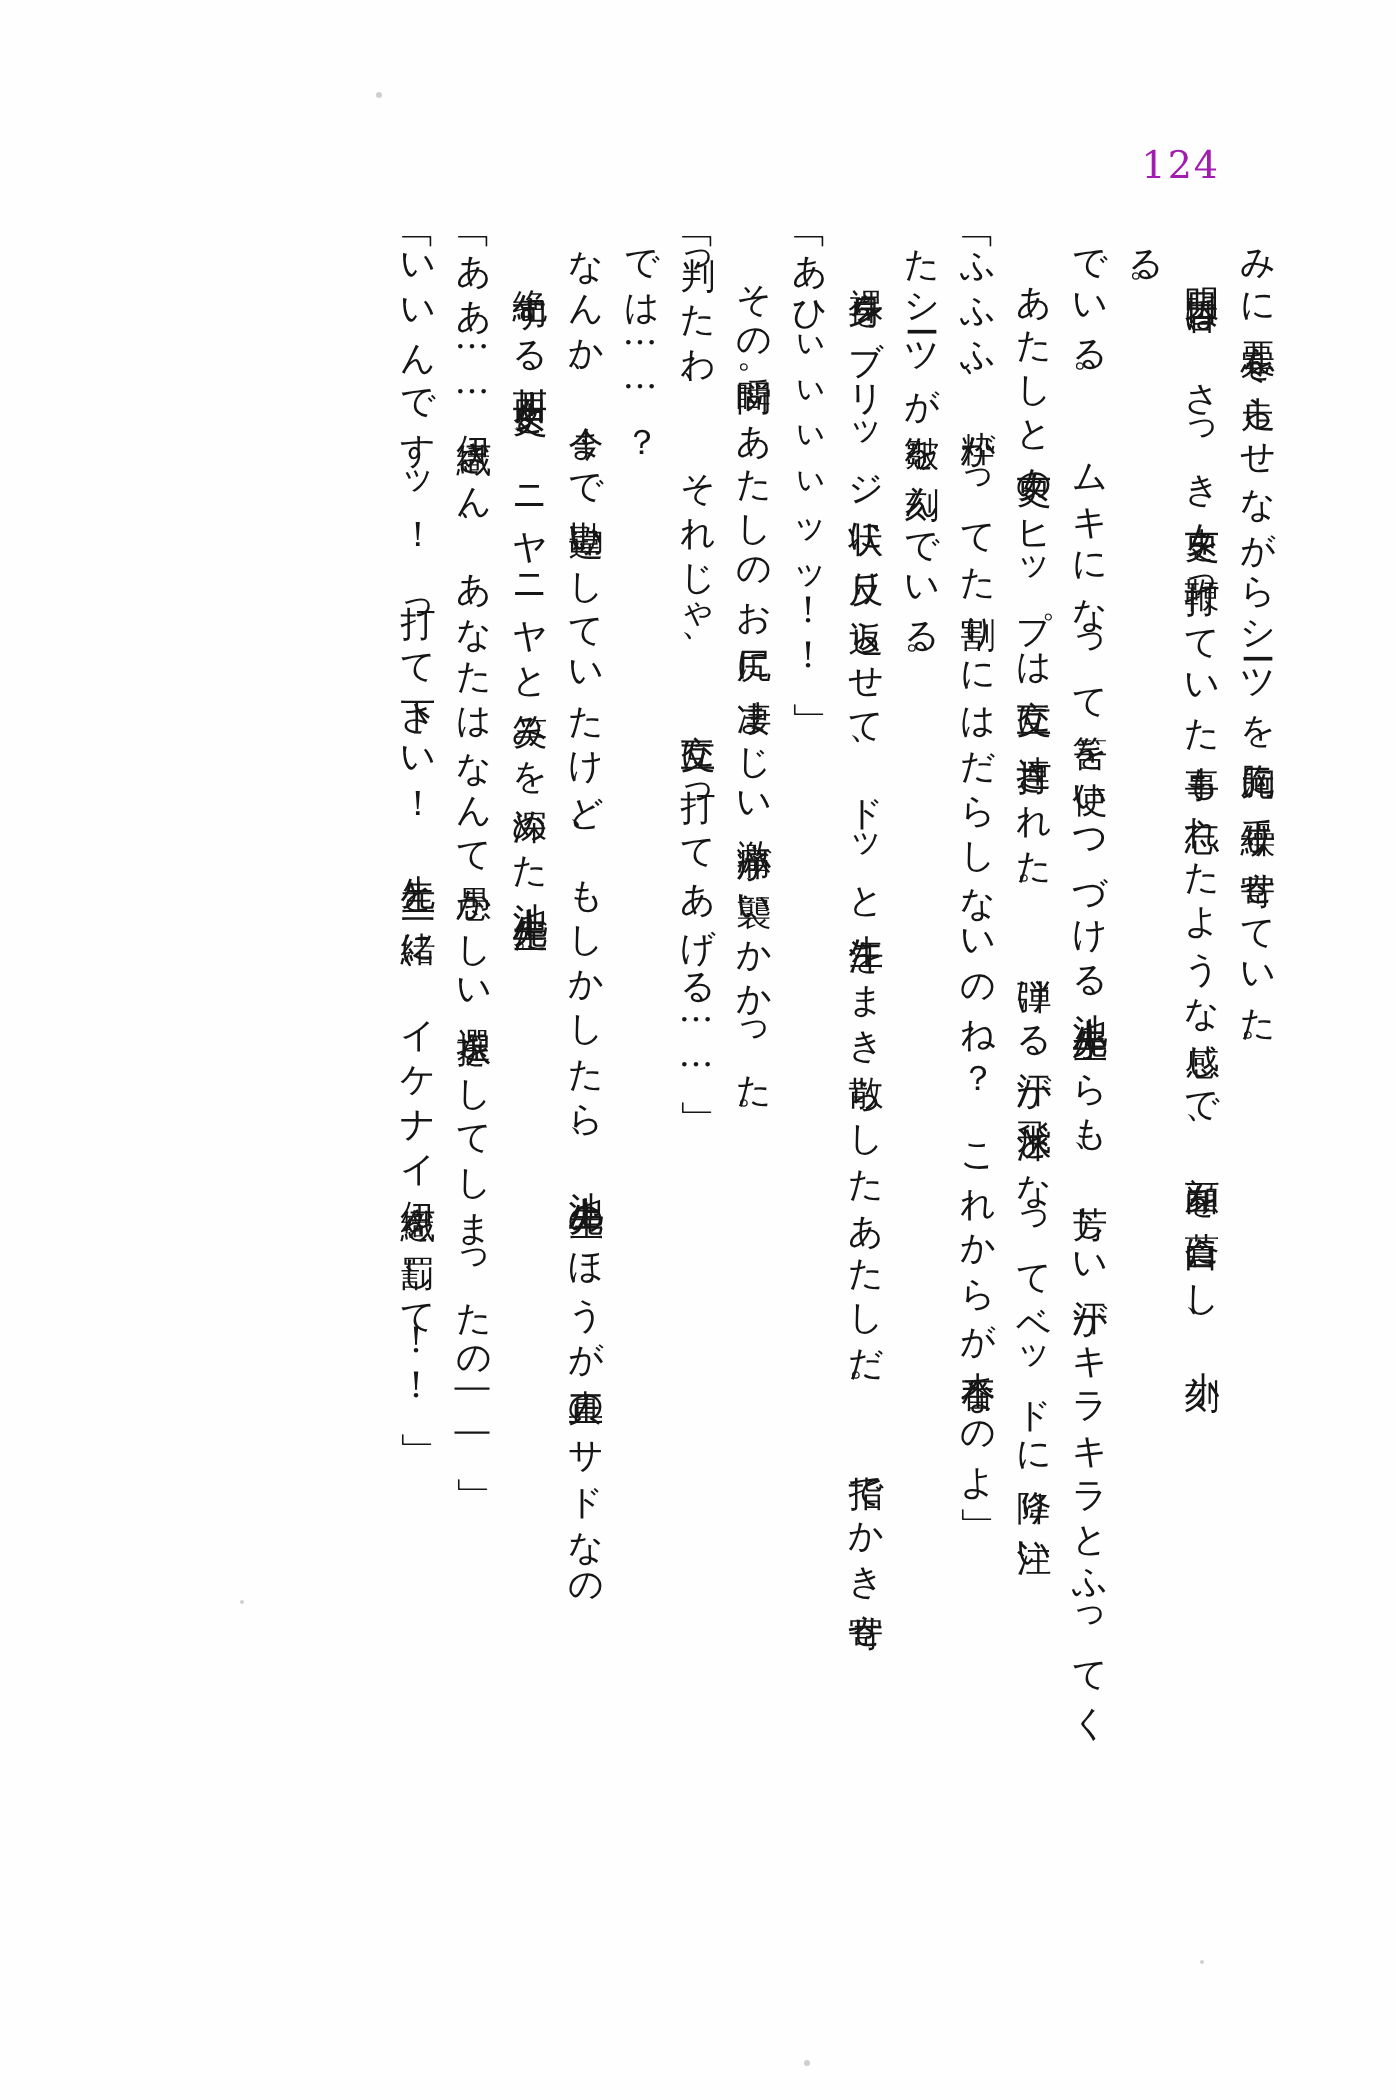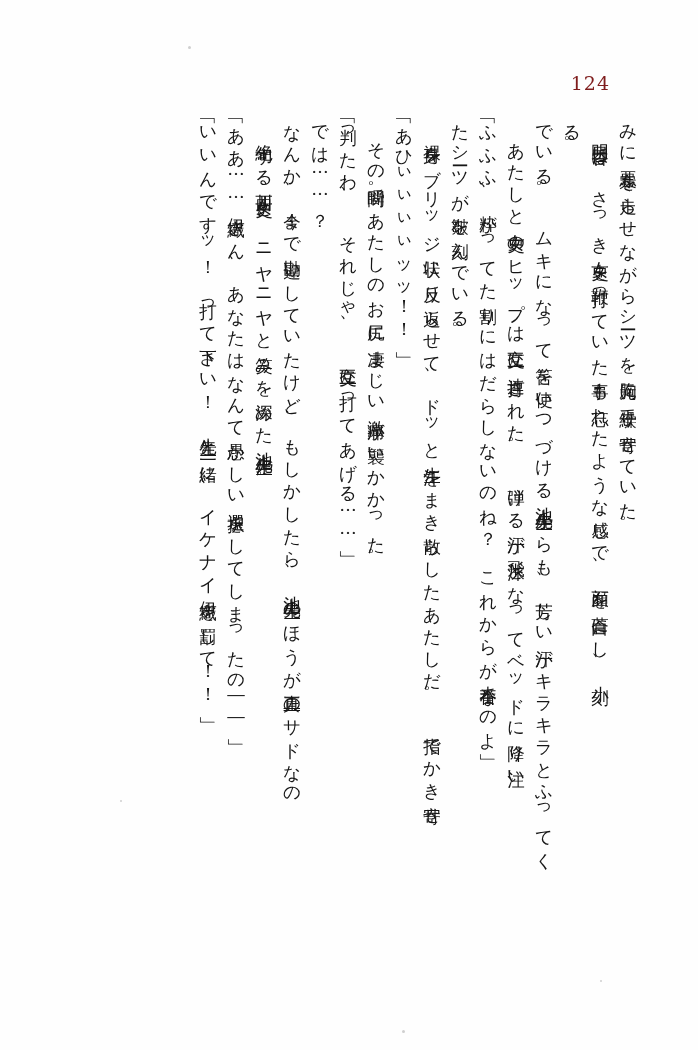--- a/index.html
+++ b/index.html
@@ -31,21 +31,21 @@
     background: #cfcfcf;
     border-radius: 50%;
   }
 
   .page-number {
     position: absolute;
     top: 72px;
     right: 88px;
     font-size: 19px;
     letter-spacing: 1px;
-    color: #7f1d1d;
+    color: #a21caf;
     font-family: "DejaVu Serif", "Liberation Serif", serif;
   }
 
   .text-block {
     position: absolute;
     top: 112px;
     right: 62px;
     height: 890px;
     display: flex;
     flex-direction: row;

